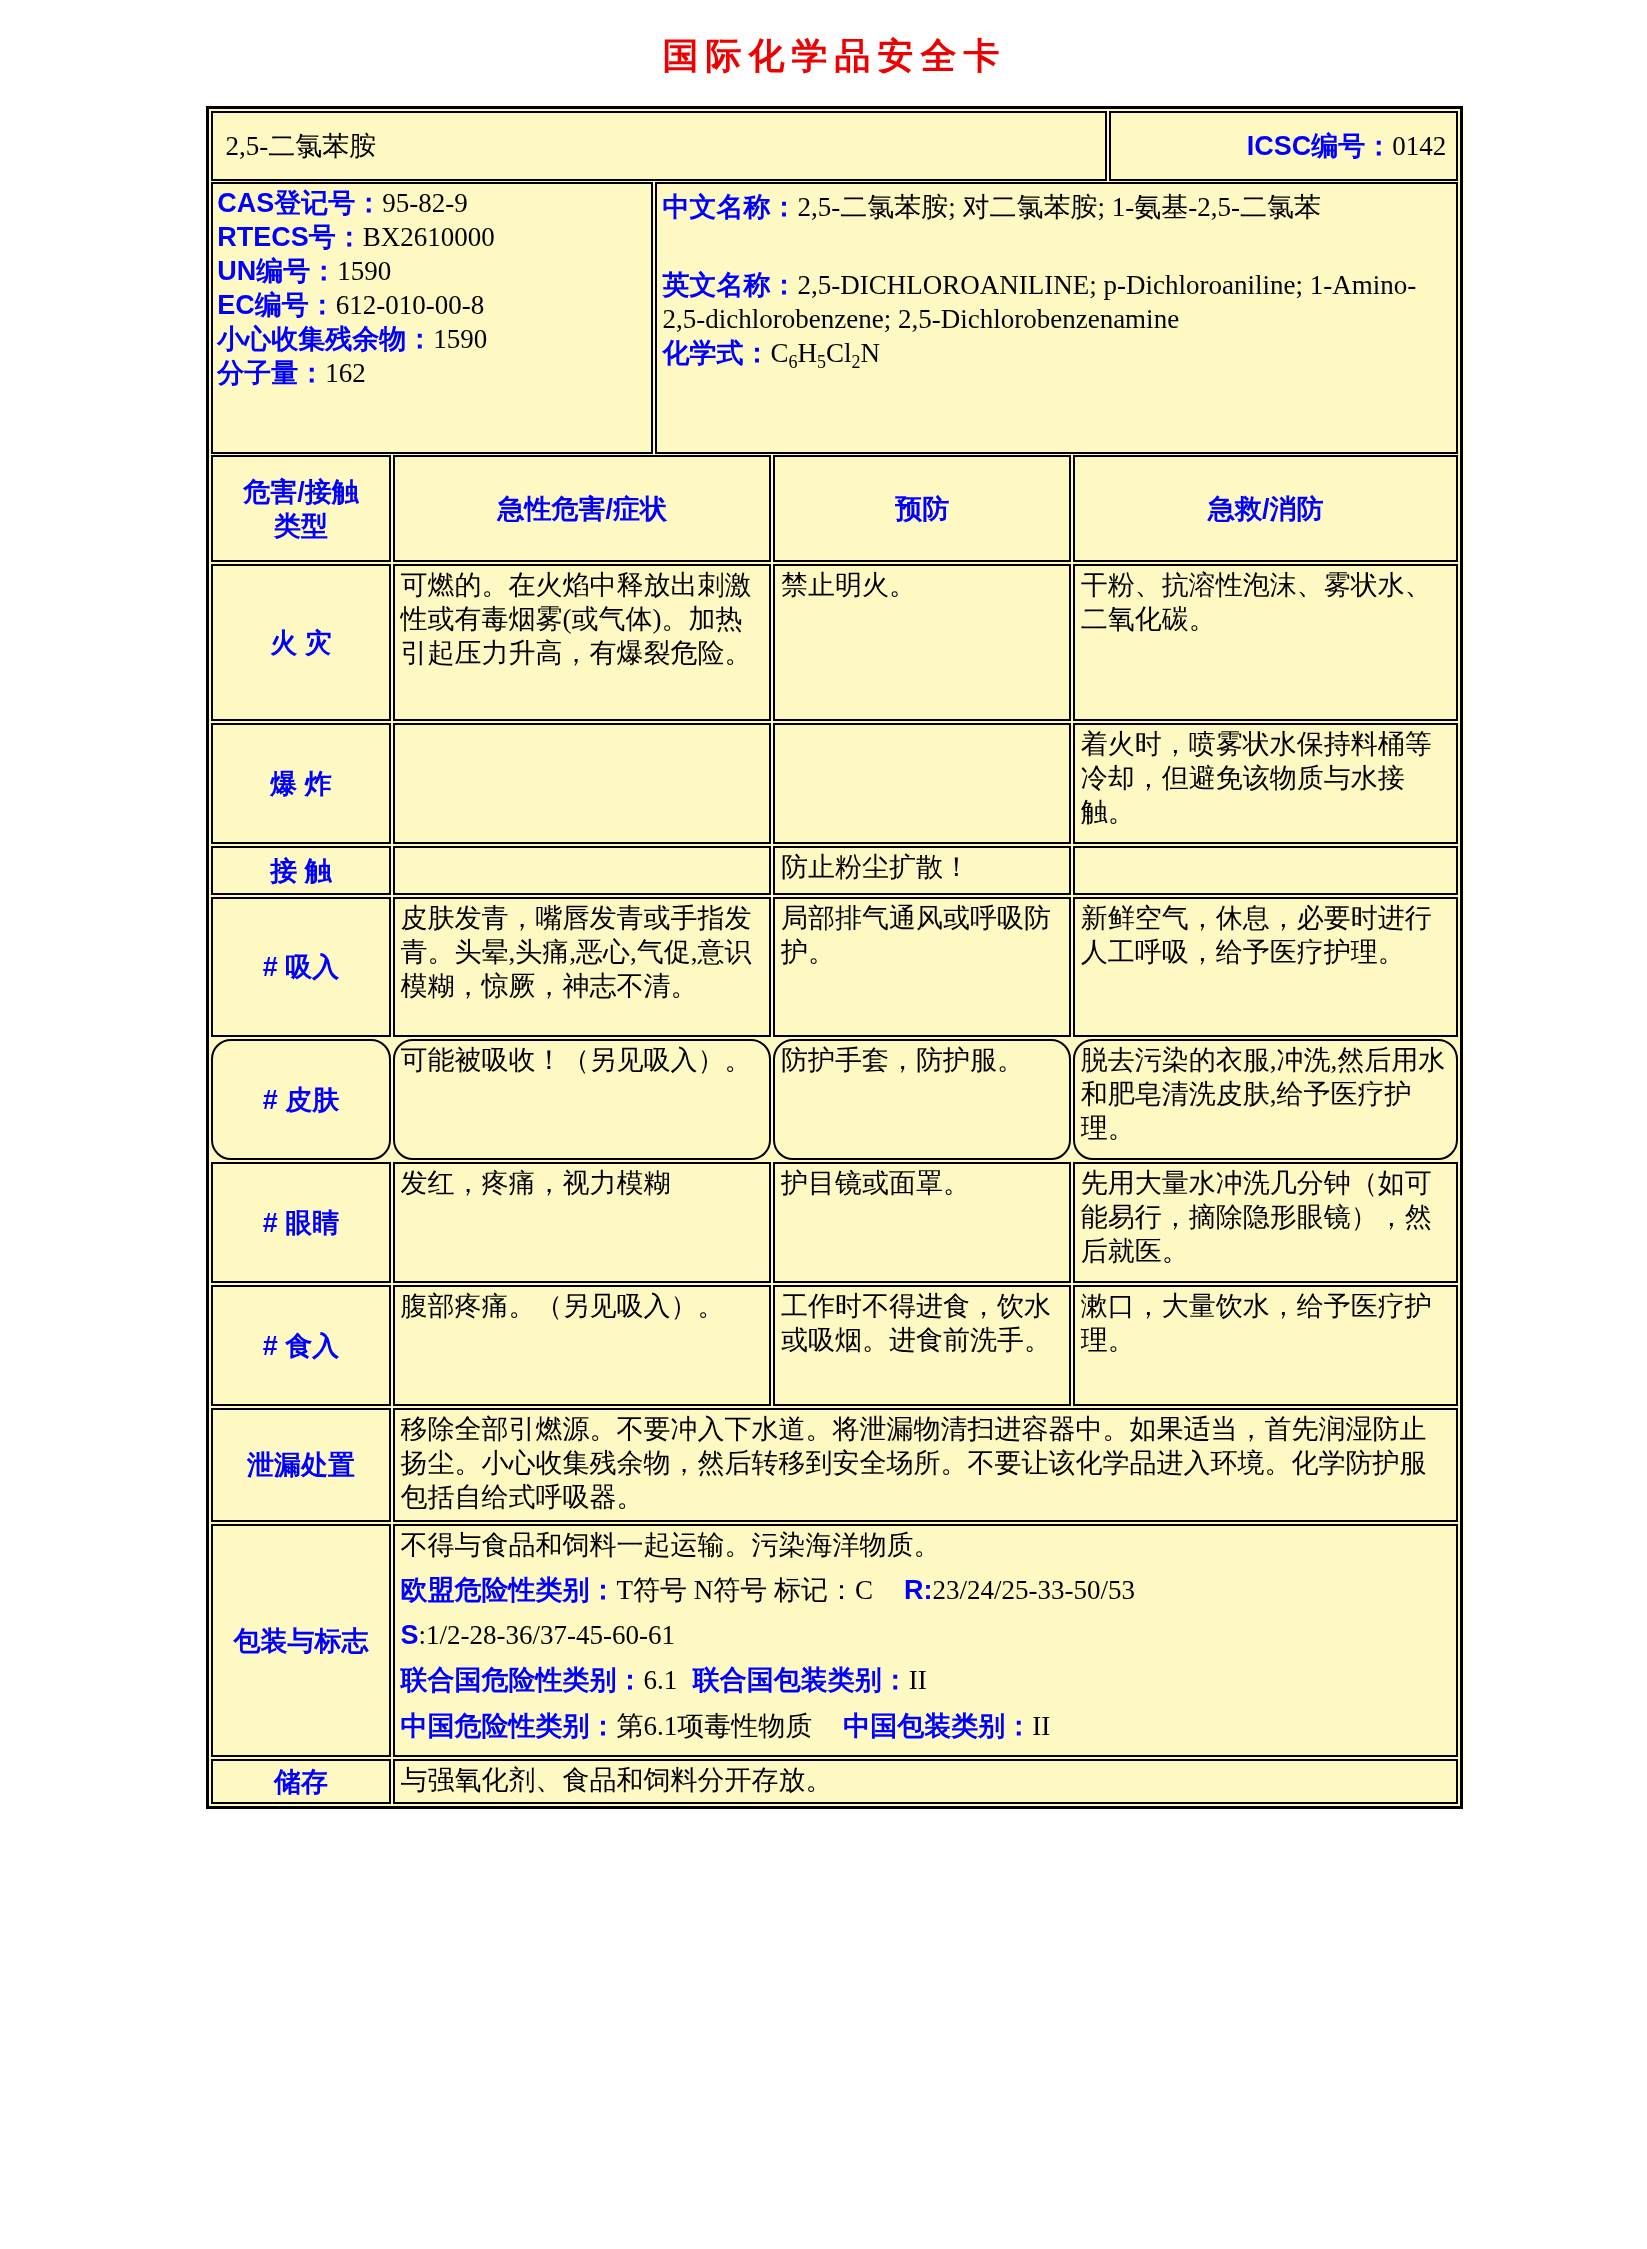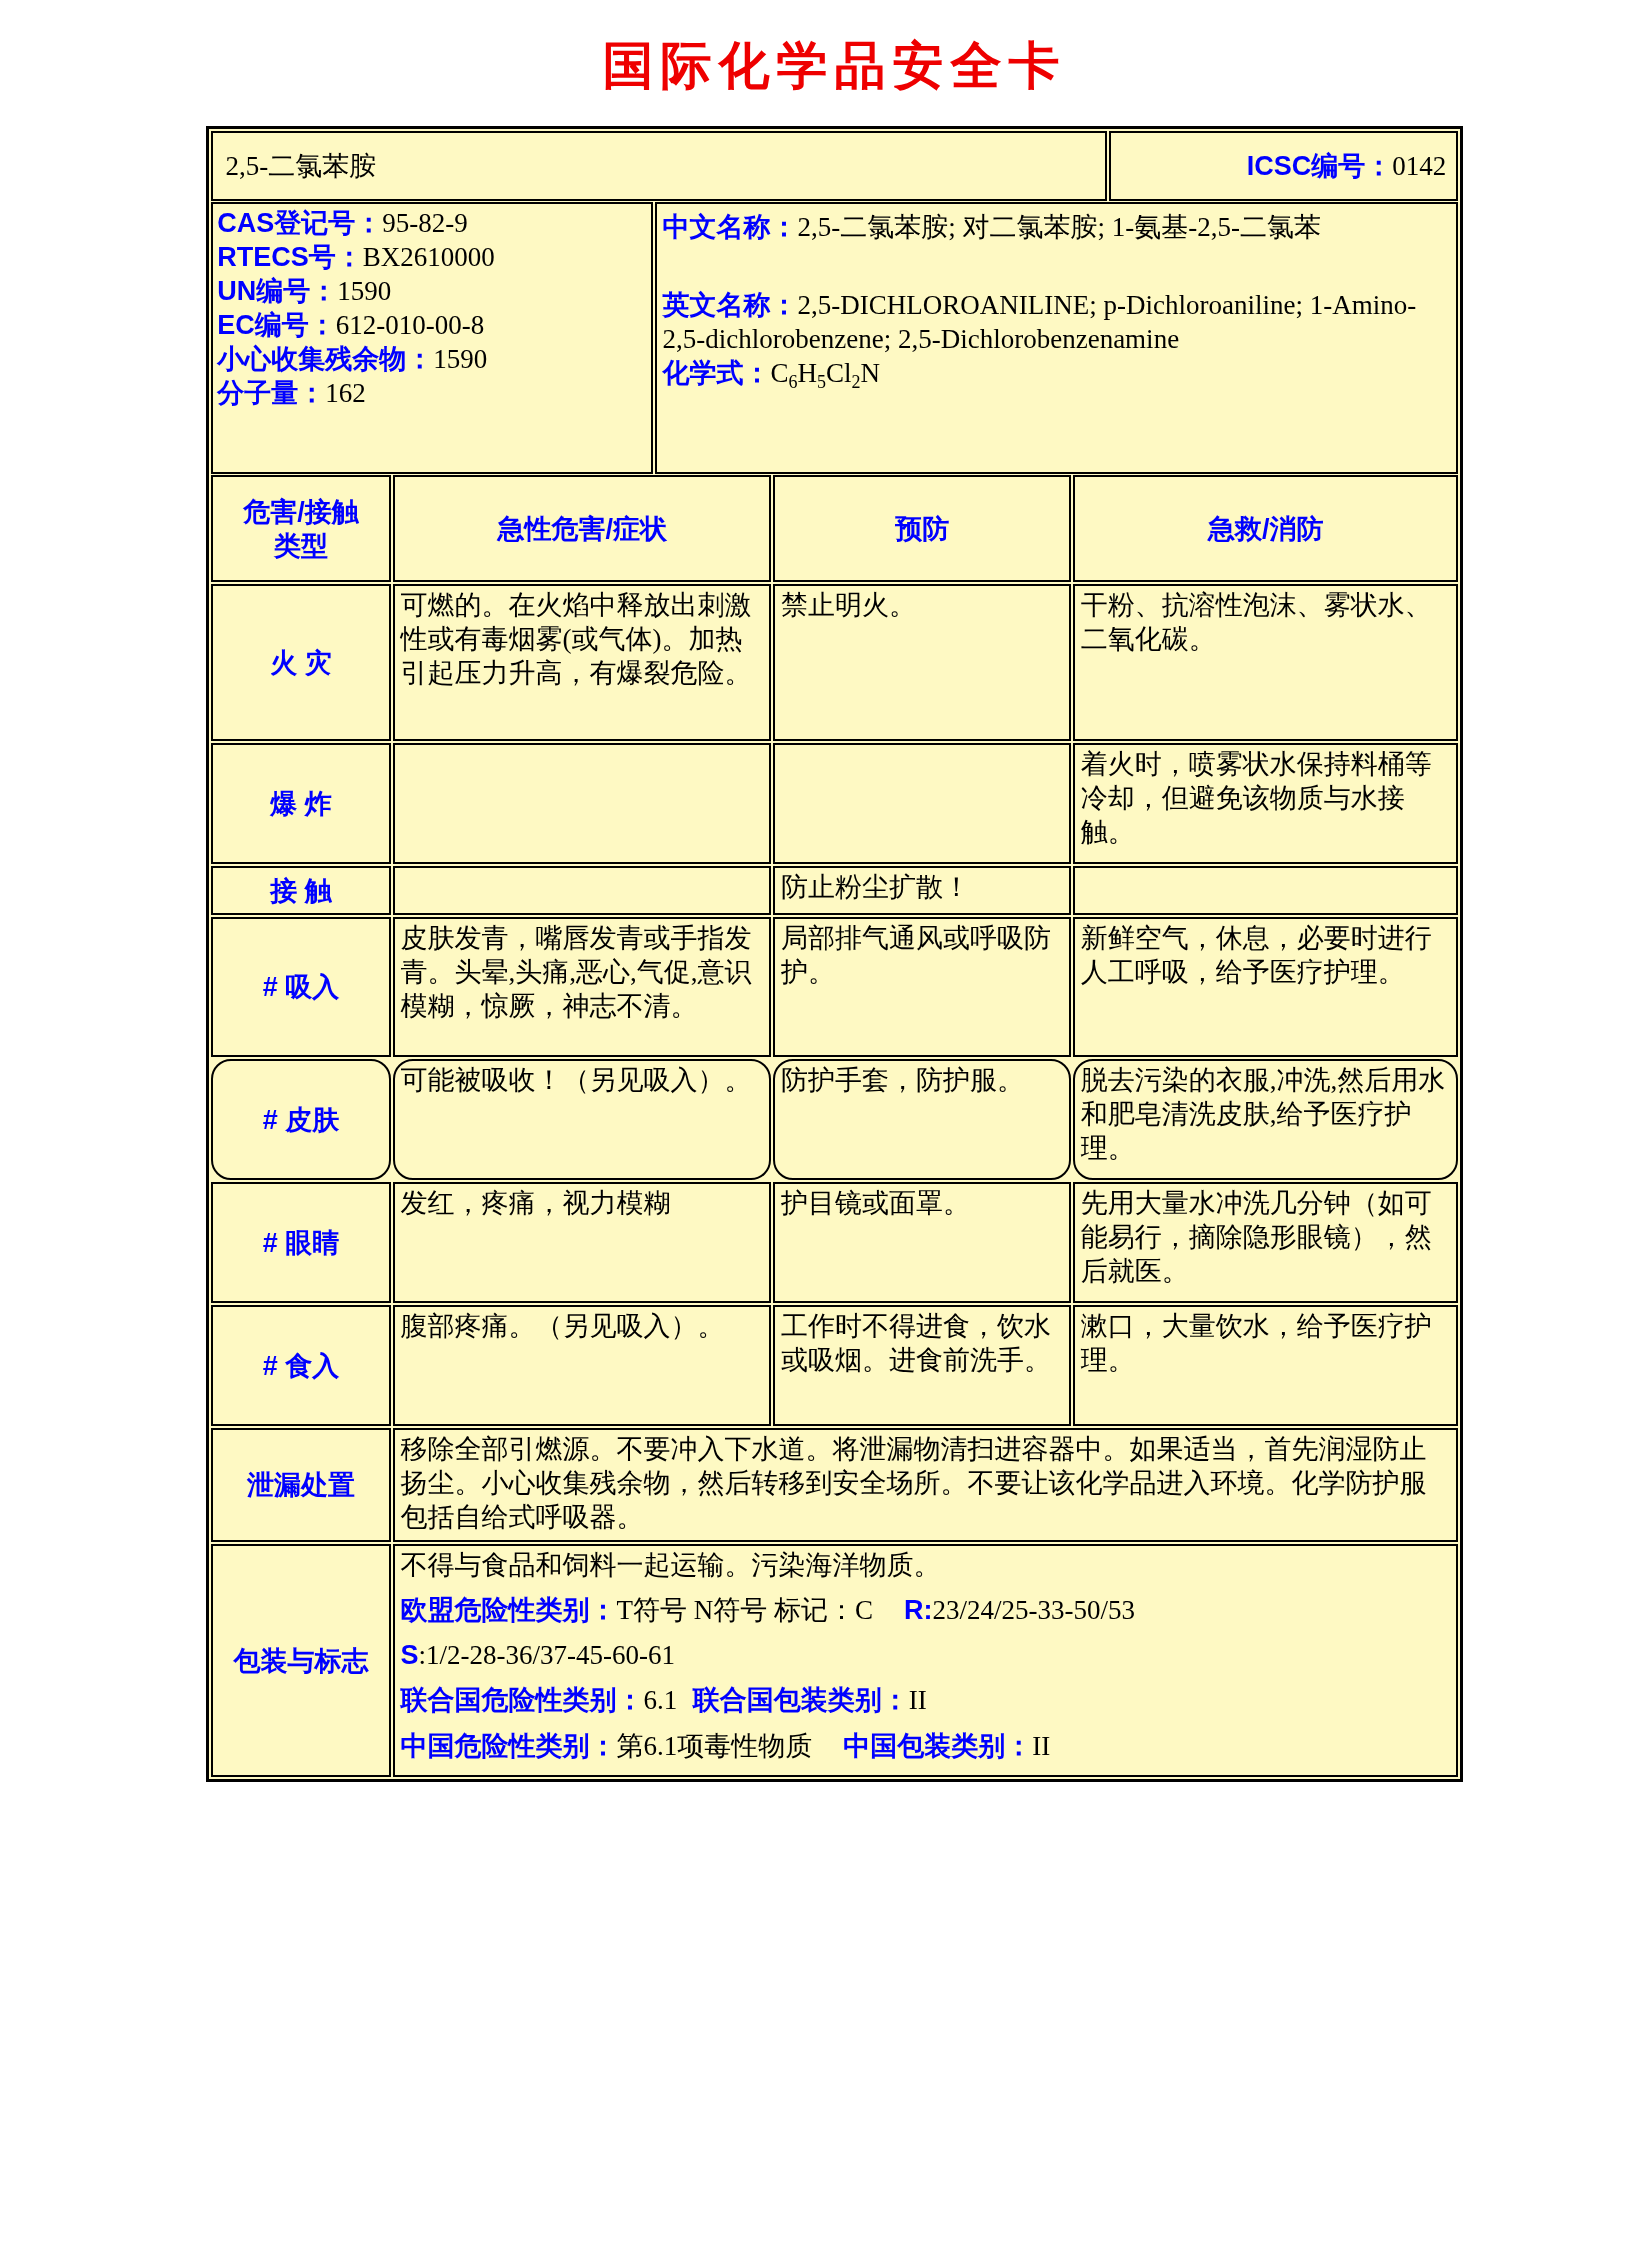--- a/index.html
+++ b/index.html
@@ -12,21 +12,21 @@
     height: 2250px;
     position: relative;
     font-family: "Liberation Serif", "DejaVu Serif", serif;
     color: #000000;
   }
   .page-title {
     width: 1257px;
     margin: 32px 0 0 206px;
     text-align: center;
     color: #ee0000;
-    font-size: 51px;
+    font-size: 36px;
     font-weight: bold;
     letter-spacing: 7px;
     font-family: "Liberation Serif", "DejaVu Serif", serif;
   }
   .card {
     width: 1257px;
     margin: 25px 0 0 206px;
     border: 3.5px solid #000000;
     box-sizing: border-box;
     background: #fef9c3;
@@ -221,17 +221,21 @@
       <td colspan="3">
         <div class="pk-line">不得与食品和饲料一起运输。污染海洋物质。</div>
         <div class="pk-line"><span class="blue">欧盟危险性类别：</span><span class="gap-md">T符号 N符号 标记：C</span><span class="blue">R:</span><span>23/24/25-33-50/53</span></div>
         <div class="pk-line"><span class="blue">S</span><span>:1/2-28-36/37-45-60-61</span></div>
         <div class="pk-line"><span class="blue">联合国危险性类别：</span><span class="gap-sm">6.1</span><span class="blue">联合国包装类别：</span><span>II</span></div>
         <div class="pk-line"><span class="blue">中国危险性类别：</span><span class="gap-md">第6.1项毒性物质</span><span class="blue">中国包装类别：</span><span>II</span></div>
       </td>
     </tr>
 
 
+    <tr class="row-stor">
+      <td class="lbl-cell">储存</td>
+      <td colspan="3">与强氧化剂、食品和饲料分开存放。</td>
+    </tr>
   </tbody>
     </table>
 
 </div>
 
 
 </body></html>

